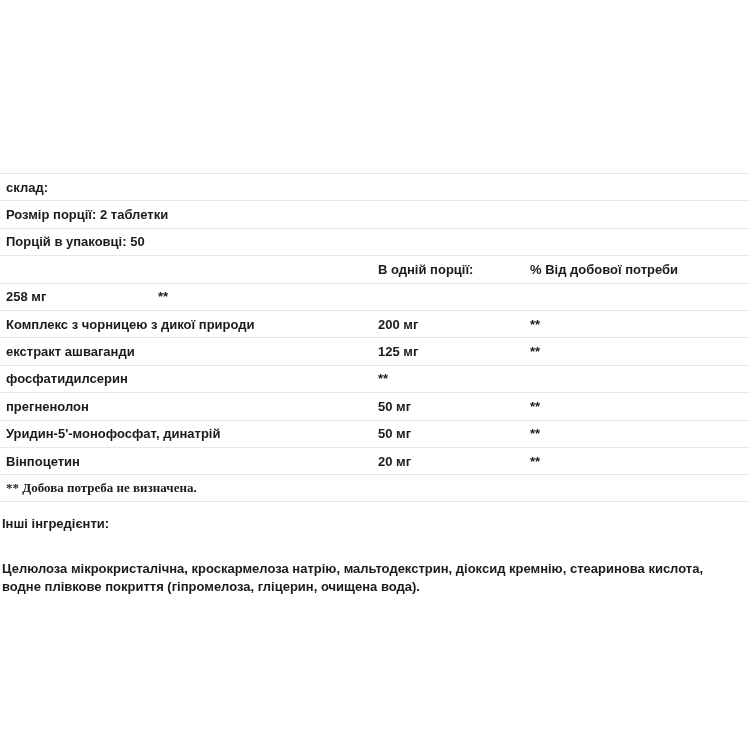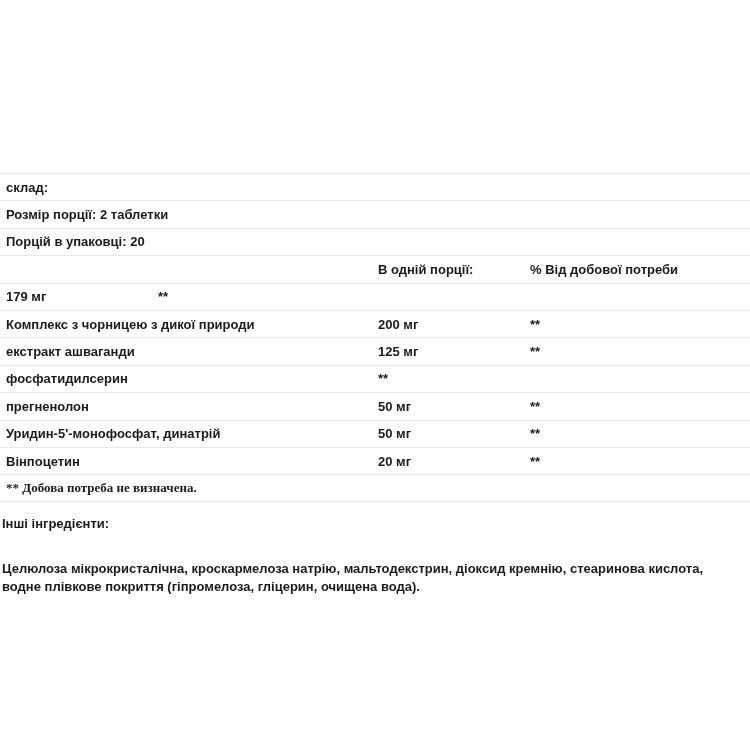--- a/index.html
+++ b/index.html
@@ -61,31 +61,31 @@
 
   <div class="t-row">
     <div class="span-all">склад:</div>
   </div>
 
   <div class="t-row">
     <div class="span-all">Розмір порції: 2 таблетки</div>
   </div>
 
   <div class="t-row">
-    <div class="span-all">Порцій в упаковці: 20</div>
+    <div class="span-all">Порцій в упаковці: 50</div>
   </div>
 
   <div class="t-row">
     <div class="col-name"></div>
     <div class="col-amount">В одній порції:</div>
     <div class="col-dv">% Від добової потреби</div>
   </div>
 
   <div class="t-row">
-    <div class="col-amount">179 мг</div>
+    <div class="col-amount">258 мг</div>
     <div class="col-dv">**</div>
   </div>
 
   <div class="t-row">
     <div class="col-name">Комплекс з чорницею з дикої природи</div>
     <div class="col-amount">200 мг</div>
     <div class="col-dv">**</div>
   </div>
 
   <div class="t-row">

